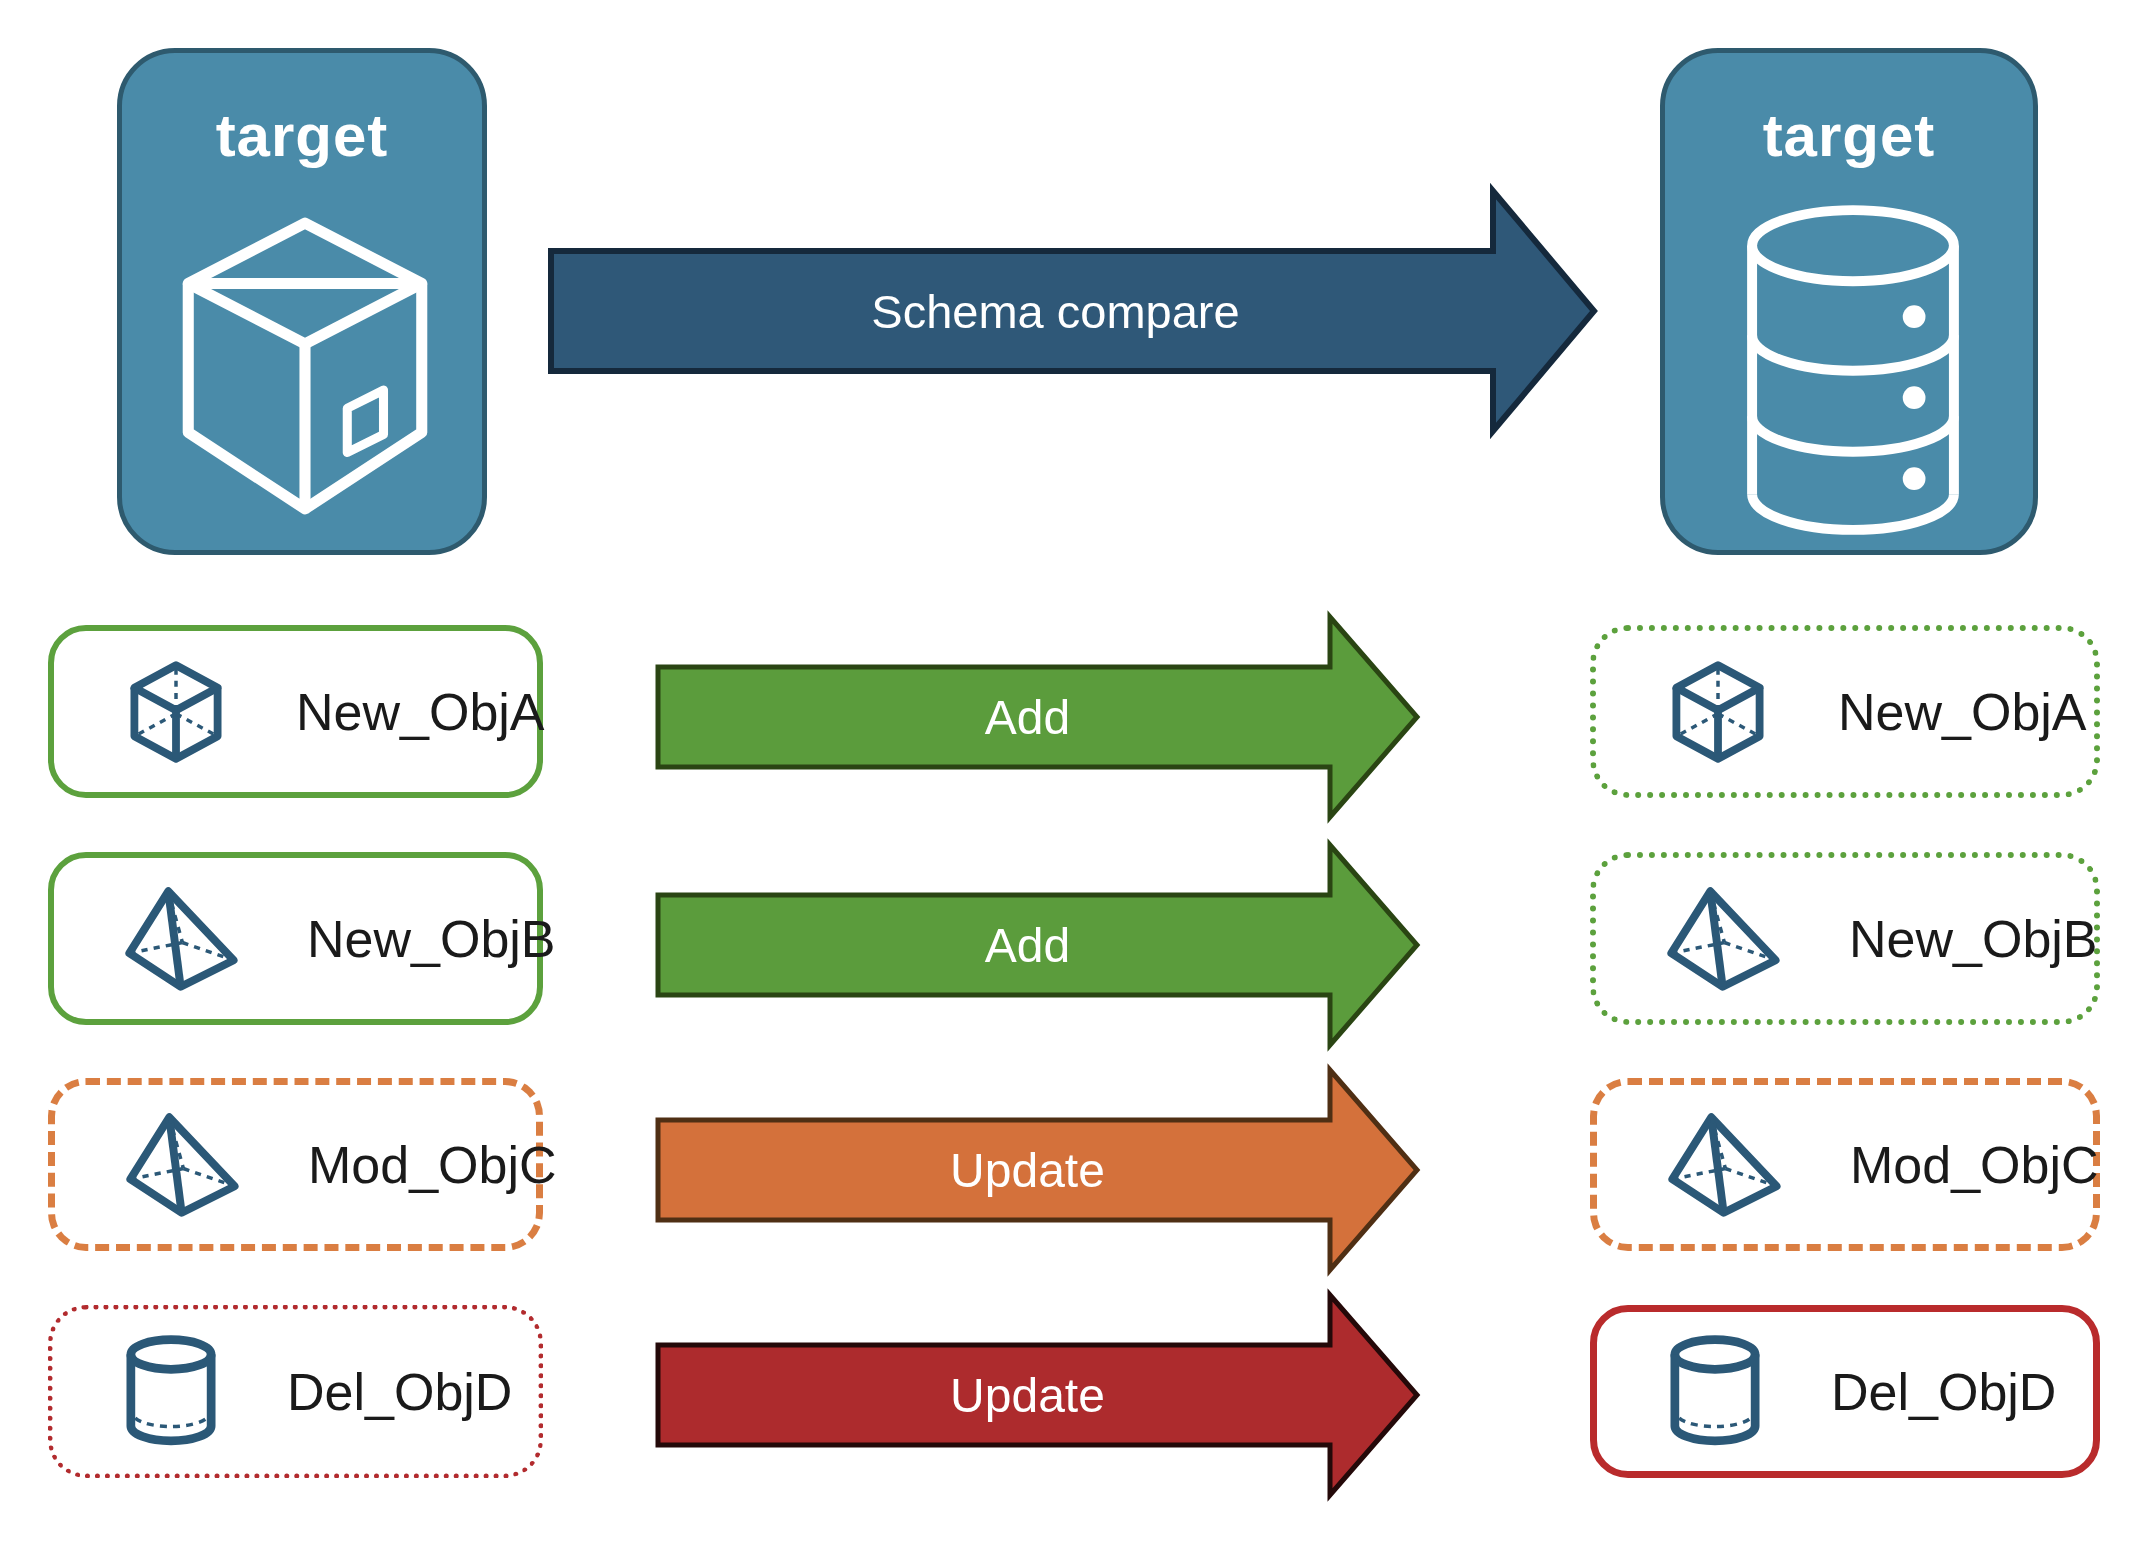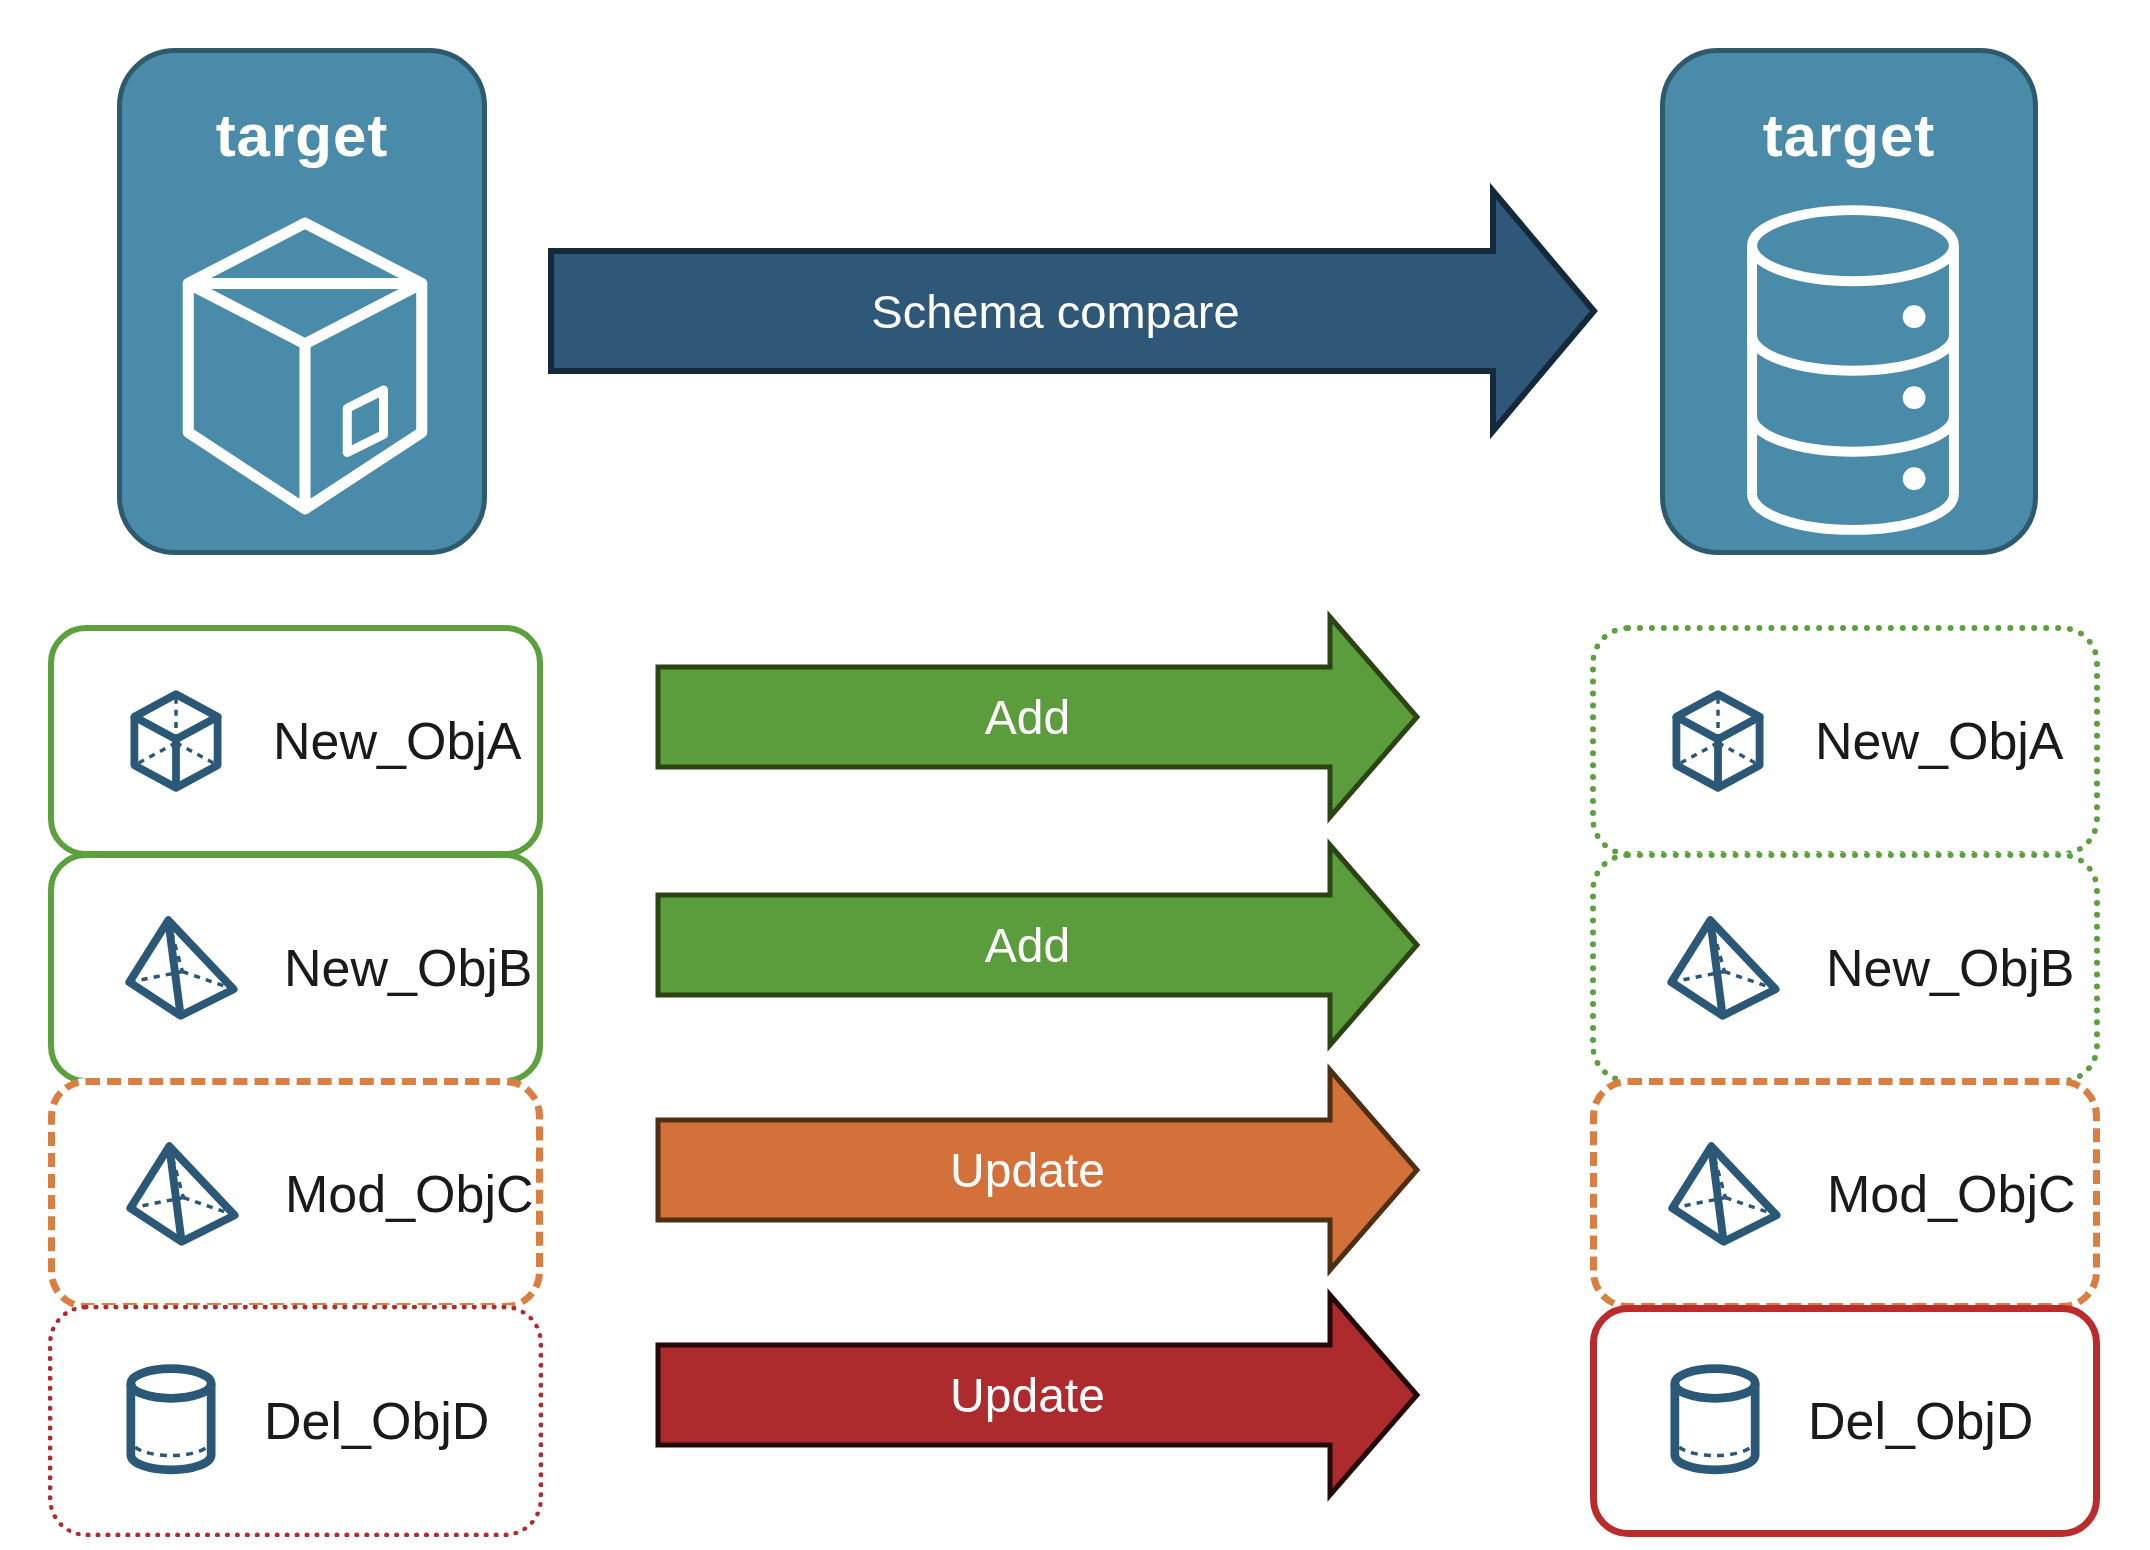--- a/index.html
+++ b/index.html
@@ -30,22 +30,22 @@
   .fill-orange { fill:#D4713B; stroke:#4F2F14; stroke-width:5; }
   .fill-red    { fill:#AD2B2D; stroke:#240909; stroke-width:5; }
   .arrow-label {
     position:absolute; display:flex; align-items:center; justify-content:center;
     color:#ffffff; font-size:48px;padding-left:35px;
   }
   .compare-label { left:548px; top:251px; width:945px; height:120px; font-size:47px; }
 
   
   .obj-box {
-    position:absolute; height:232px; border-radius:38px; background:#ffffff;
-    display:flex; align-items:center; padding-left:70px; gap:45px; box-sizing:border-box;
+    position:absolute; height:173px; border-radius:38px; background:#ffffff;
+    display:flex; align-items:center; padding-left:70px; gap:68px; box-sizing:border-box;
   }
   .obj-box.left  { left:48px;  width:495px; }
   .obj-box.right { left:1590px; width:510px; }
   .b-green-solid  { border:6px solid  #5CA13D; }
   .b-green-dotted { border:6px dotted #5CA13D; }
   .b-orange-dashed{ border:7px dashed #DA7E42; }
   .b-red-dotted   { border:5px dotted #B22B2E; }
   .b-red-solid    { border:7px solid  #B92B2C; }
   .obj-label { font-size:52px; color:#1A1A1A; white-space:nowrap; }
   .obj-icon { flex:0 0 auto; }

